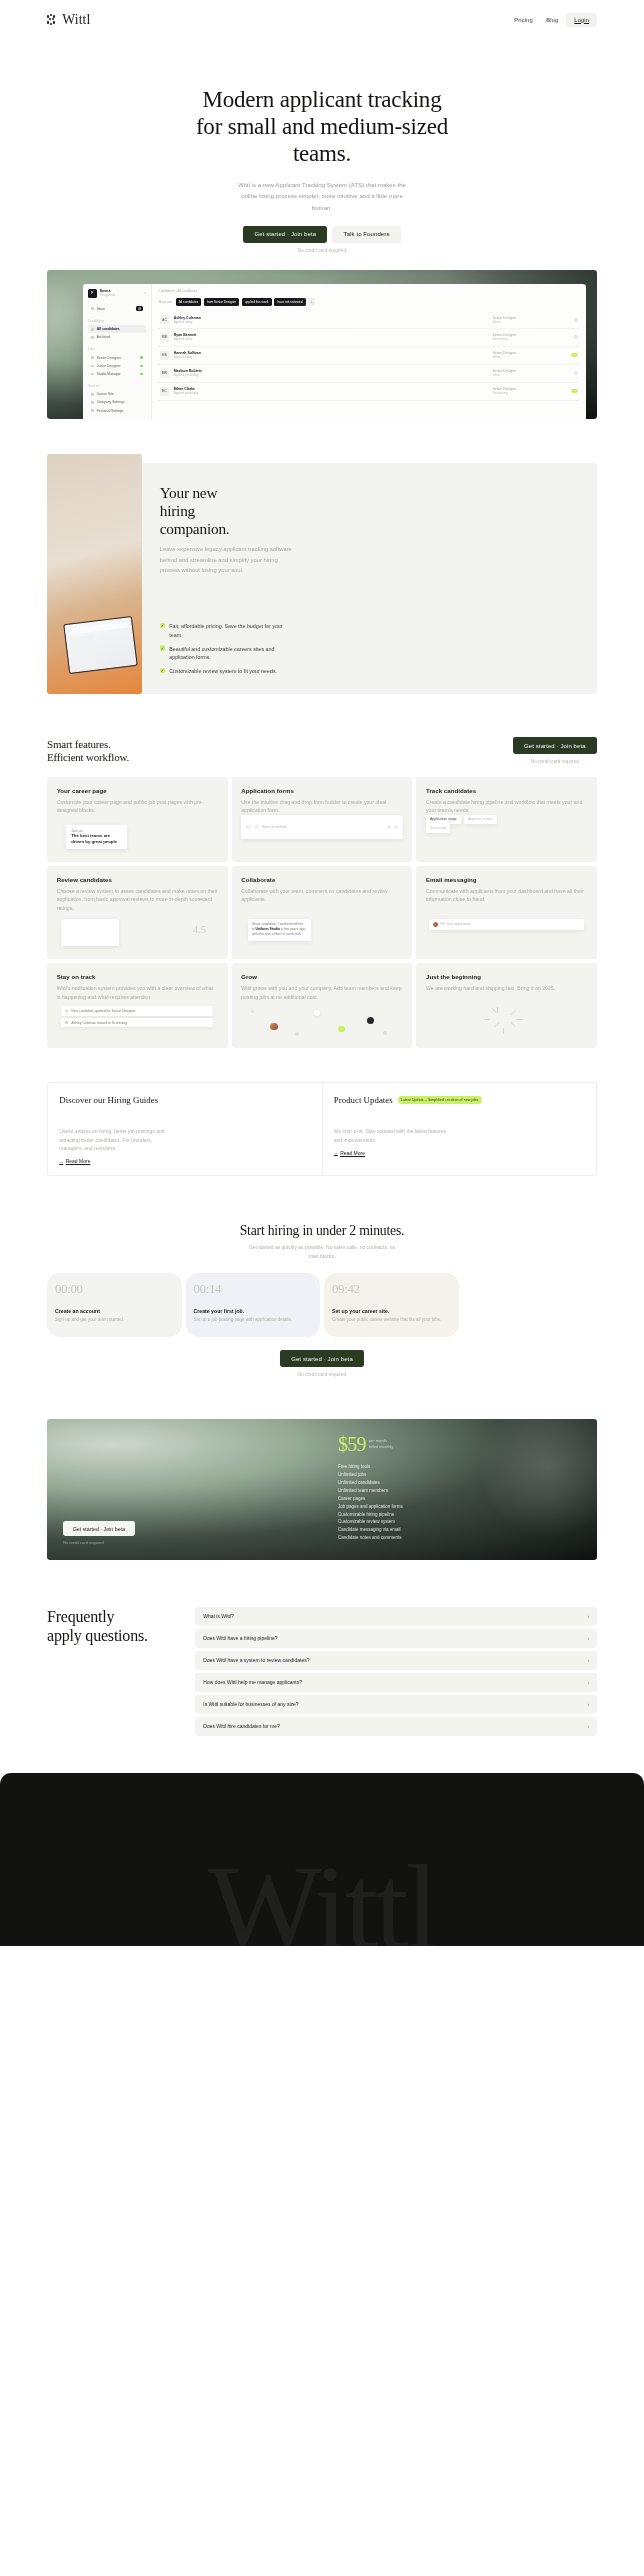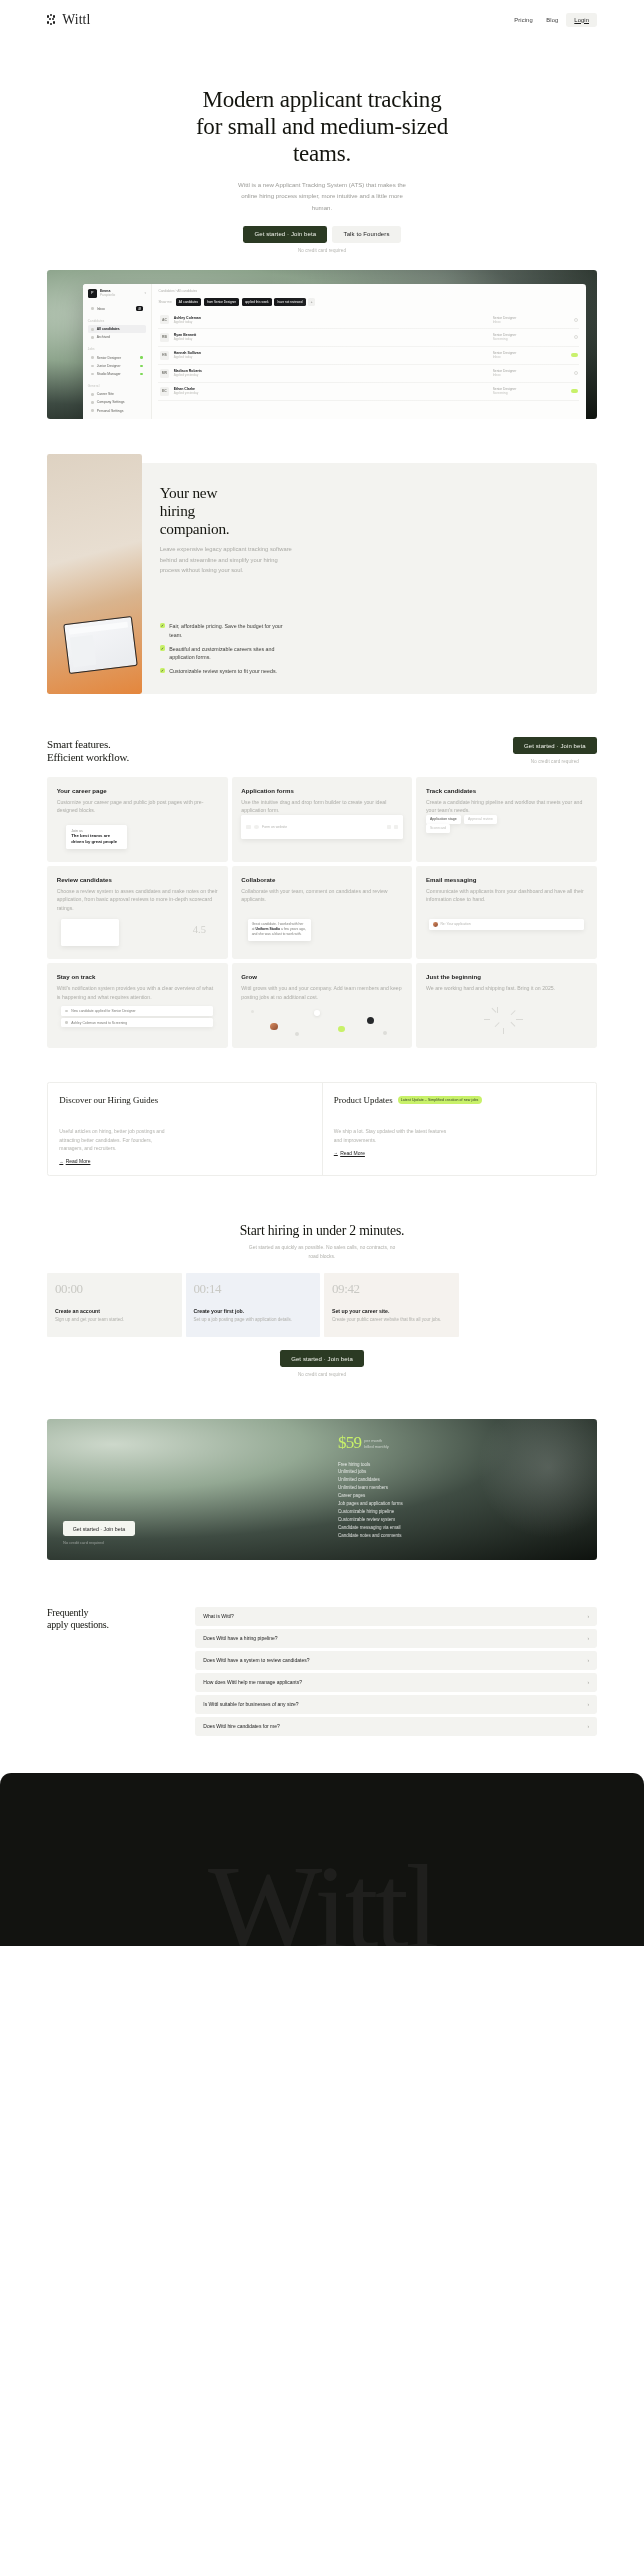--- a/index.html
+++ b/index.html
@@ -218,21 +218,21 @@
   .guide p { margin-top:22.5px; font-size:5px; line-height:1.7; color:#b2b2ad; max-width:113px; }
   .readmore { margin-top:5.6px; font-size:5px; color:#1c1c1c; display:flex; align-items:center; gap:2.4px;}
   .readmore .arw { font-size:4px; }
 
   
   .steps { margin: 47px 47px 0; text-align:center; }
   .steps h2 { font-family:"Liberation Serif",serif; font-weight:400; font-size:13.7px;
               letter-spacing:-0.2px; color:#14150f; }
   .steps .ssub { margin:4px auto 0; width:149px; font-size:5px; line-height:1.75; color:#b0b0ab; }
   .step-grid { margin-top:13px; display:grid; grid-template-columns:repeat(4,1fr); gap:4px; }
-  .step { border-radius:1px; padding:8px 8px 14px; min-height:64px; text-align:left;
+  .step { border-radius:13px; padding:8px 8px 14px; min-height:64px; text-align:left;
           display:flex; flex-direction:column; }
   .step .tm { font-family:"Liberation Serif",serif; font-size:13px; color:#c9c9c4; letter-spacing:-0.4px;}
   .step .st { margin-top:auto; font-size:5.2px; font-weight:700; color:#1c1c1c; }
   .step .sd { margin-top:2.4px; font-size:4.5px; line-height:1.6; color:#b0b0ab; }
   .steps-cta { margin-top:11.3px; }
 
   
   .pricing {
     margin:42px 47px 0; border-radius:3.2px; min-height:141px; position:relative;
     overflow:hidden; display:flex;
@@ -245,29 +245,29 @@
   .pr-left { width:50%; padding:16px 16px 14.5px; position:relative; z-index:2;
              display:flex; flex-direction:column; }
   .pr-left h2 { font-family:"Liberation Serif",serif; font-weight:400; font-size:13px;
                 line-height:1.18; color:#f4f6f0; letter-spacing:-0.2px; }
   .pr-btnwrap { margin-top:auto; }
   .pr-btn { background:#f4f6f0; color:#1c1c1c; font-size:5.3px; padding:4.8px 9.7px;
             border:none; border-radius:2.4px; cursor:pointer; }
   .pr-note { margin-top:4px; font-size:4px; color:rgba(255,255,255,.45); }
   .pr-right { width:50%; padding:16px 16px 14.5px; position:relative; z-index:2; }
   .pr-price { display:flex; align-items:flex-start; gap:3.2px; }
-  .pr-amount { font-family:"Liberation Serif",serif; font-size:17px; color:#c8f169;
+  .pr-amount { font-family:"Liberation Serif",serif; font-size:20px; color:#c8f169;
                line-height:.9; letter-spacing:-0.8px; }
   .pr-per { font-size:4px; color:rgba(255,255,255,.6); line-height:1.4; margin-top:3.2px; }
   .pr-feats { margin-top:11.3px; display:flex; flex-direction:column; gap:2.9px; }
   .pr-feat { font-size:4.5px; color:rgba(255,255,255,.82); }
 
   
   .faq { margin:47px 47px 0; display:flex; gap:19.3px; align-items:flex-start; }
-  .faq h2 { font-family:"Liberation Serif",serif; font-weight:400; font-size:10px;
+  .faq h2 { font-family:"Liberation Serif",serif; font-weight:400; font-size:16px;
             line-height:1.2; letter-spacing:-0.2px; color:#14150f; width:129px; }
   .faq-list { flex:1; display:flex; flex-direction:column; gap:3.2px; }
   .faq-item { background:#f3f3f0; border-radius:2.4px; padding:6.4px 8px;
               display:flex; align-items:center; justify-content:space-between; }
   .faq-q { font-size:5px; color:#1c1c1c; }
   .faq-c { font-size:4.8px; color:#9a9a95; }
 
   
   .footer {
     margin-top:37px; background:#121310; border-radius:11.3px 11.3px 0 0;

